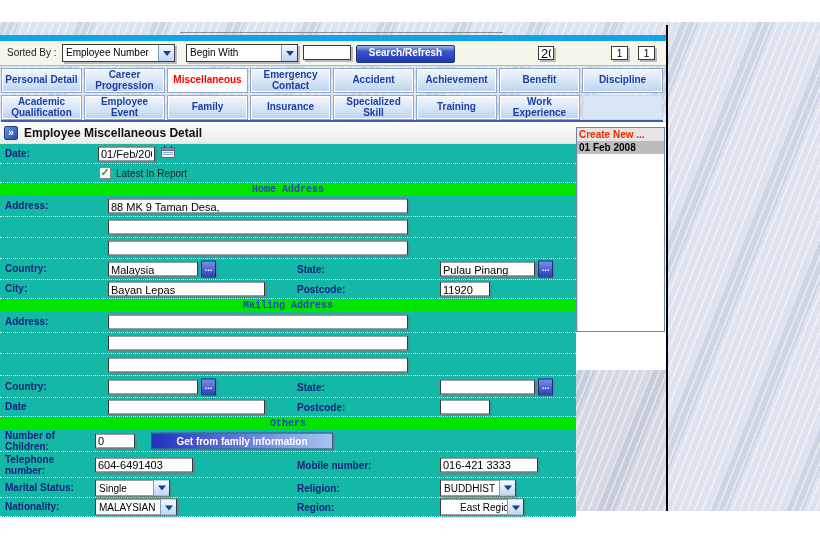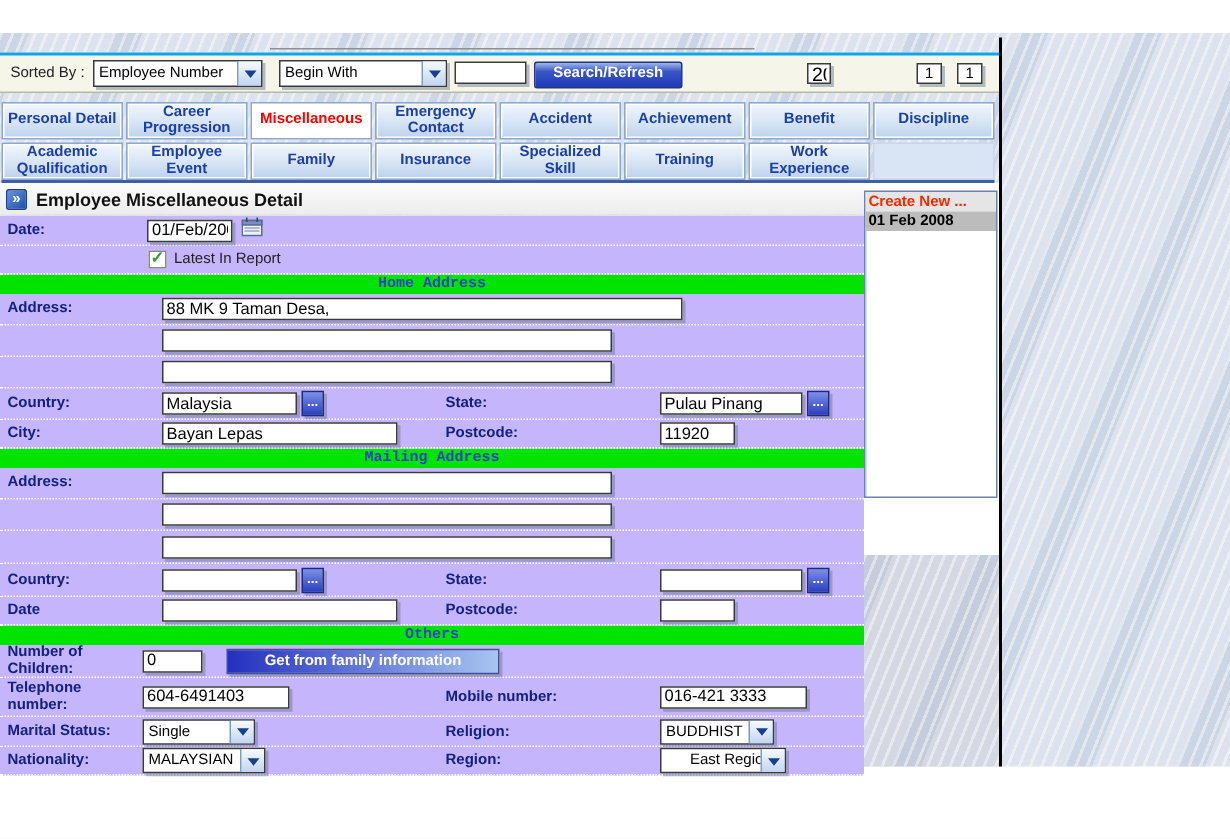--- a/index.html
+++ b/index.html
@@ -6,21 +6,21 @@
   #screen{position:relative;width:820px;height:559px;overflow:hidden;background:#fff;
           font-family:"Liberation Sans",sans-serif;color:#000;}
   .pattern{background-color:#dce3ee;
     background-image:
       repeating-linear-gradient(112deg, rgba(255,255,255,.45) 0 2px, transparent 2px 7px),
       repeating-linear-gradient(112deg, rgba(140,158,190,.20) 0 18px, transparent 18px 70px);}
   .abs{position:absolute;}
 
   
   .toolbar{left:0;top:35px;width:666px;height:24px;background:#f5f5e9;
-           border-top:2px solid #0ea5e9;border-bottom:1px solid #b9b9a6;}
+           border-top:6px solid #0ea5e9;border-bottom:1px solid #b9b9a6;}
   .tb-label{position:absolute;left:7px;top:6px;font-size:10px;color:#222;}
   .txt{background:#fff;border:1px solid #3a3a3a;box-shadow:2px 2px 0 rgba(104,116,140,.45);
        font-family:"Liberation Sans",sans-serif;font-size:11px;padding:0 2px;height:15px;box-sizing:border-box;}
   .sel{position:absolute;display:flex;align-items:stretch;background:#fff;border:1px solid #3a3a3a;
        box-shadow:2px 2px 0 rgba(104,116,140,.45);height:18px;box-sizing:border-box;}
   .sel .val{flex:1;font-size:10px;padding:2px 3px 0 3px;white-space:nowrap;overflow:hidden;}
   .sel .arw{width:15px;border-left:1px solid #7f9db9;
             background:linear-gradient(180deg,#f6faff,#c2d5f2);display:flex;align-items:center;justify-content:center;}
   .sel .arw::after{content:"";border:4px solid transparent;border-top:5px solid #16408c;margin-top:5px;}
   .btn-search{position:absolute;left:356px;top:4px;width:97px;height:16px;
@@ -40,21 +40,21 @@
   .tab.blank{background:#d9e4f4;border-color:#c7d6ec;box-shadow:none;}
 
   
   .content{left:0;top:122px;width:576px;}
   .title-row{height:22px;display:flex;align-items:center;gap:6px;padding-left:4px;
              background:linear-gradient(180deg,#fcfcfc,#ececec);border-bottom:1px solid #e2e2e2;box-sizing:border-box;}
   .title-icon{width:14px;height:14px;border-radius:2px;border:1px solid #1a3f90;box-sizing:border-box;
               background:linear-gradient(135deg,#6a96e0,#1d4fa8);color:#fff;font-size:10px;
               line-height:11px;text-align:center;font-weight:bold;}
   .title-text{font-size:12px;font-weight:bold;color:#111;}
-  .row{position:relative;background:#c4b5fd;border-bottom:1px dotted #ffffff;box-sizing:border-box;}
+  .row{position:relative;background:#14b8a6;border-bottom:1px dotted #ffffff;box-sizing:border-box;}
   .lb{position:absolute;left:5px;top:50%;transform:translateY(-50%);
       font-size:10px;font-weight:bold;color:#14207e;width:86px;line-height:1.15;}
   .lb2{position:absolute;left:297px;top:50%;transform:translateY(-50%);
        font-size:10px;font-weight:bold;color:#14207e;width:130px;}
   .fld{position:absolute;top:50%;transform:translateY(-50%);}
   .gbar{height:13px;background:#00e400;text-align:center;font-size:10px;font-weight:bold;
         color:#2a41c8;line-height:13px;font-family:Liberation Mono, monospace;}
   .dots{position:absolute;top:50%;transform:translateY(-50%);width:15px;height:17px;box-sizing:border-box;
         background:linear-gradient(180deg,#7b8fe8,#2b3fc0);border:1px solid #1a2a80;
         box-shadow:2px 2px 0 rgba(104,116,140,.45);color:#fff;font-size:9px;line-height:13px;
@@ -151,21 +151,21 @@
 
     <div class="row" style="height:19px;">
       <span class="chk">✓</span>
       <span class="chk-lbl">Latest In Report</span>
     </div>
 
     <div class="gbar">Home Address</div>
 
     <div class="row" style="height:21px;">
       <span class="lb">Address:</span>
-      <input class="txt fld" style="left: 108px; width: 347px;" value="88 MK 9 Taman Desa,">
+      <input class="txt fld" style="left: 108px; width: 300px;" value="88 MK 9 Taman Desa,">
     </div>
     <div class="row" style="height:21px;">
       <input class="txt fld" style="left: 108px; width: 300px;" value="">
     </div>
     <div class="row" style="height:21px;">
       <input class="txt fld" style="left: 108px; width: 300px;" value="">
     </div>
 
     <div class="row" style="height:21px;">
       <span class="lb">Country:</span>

